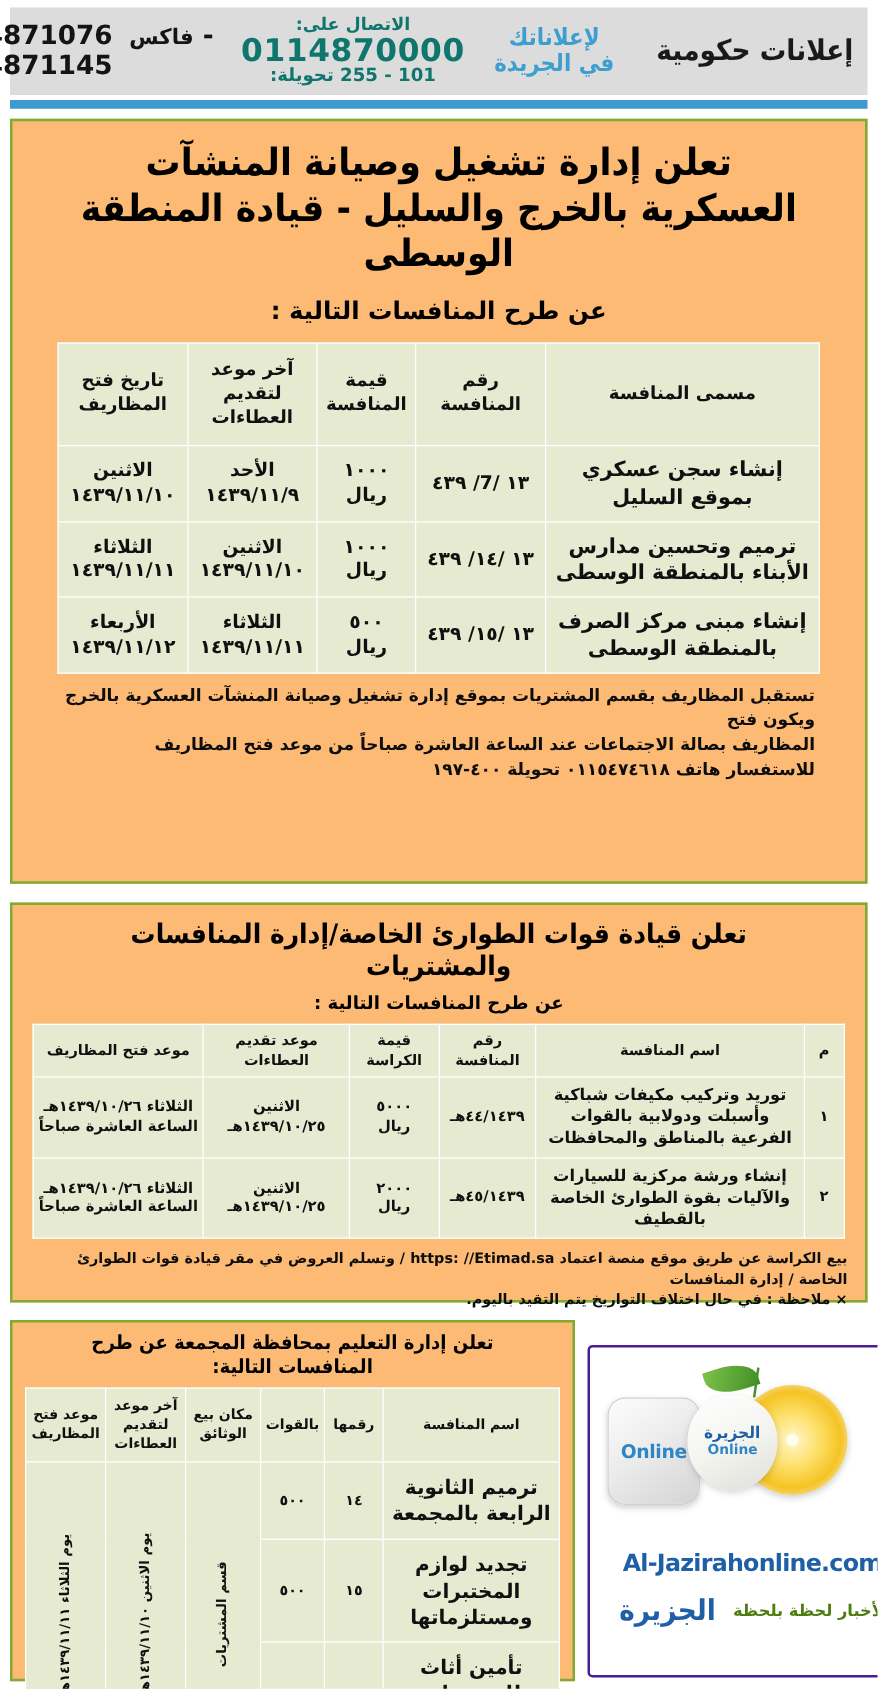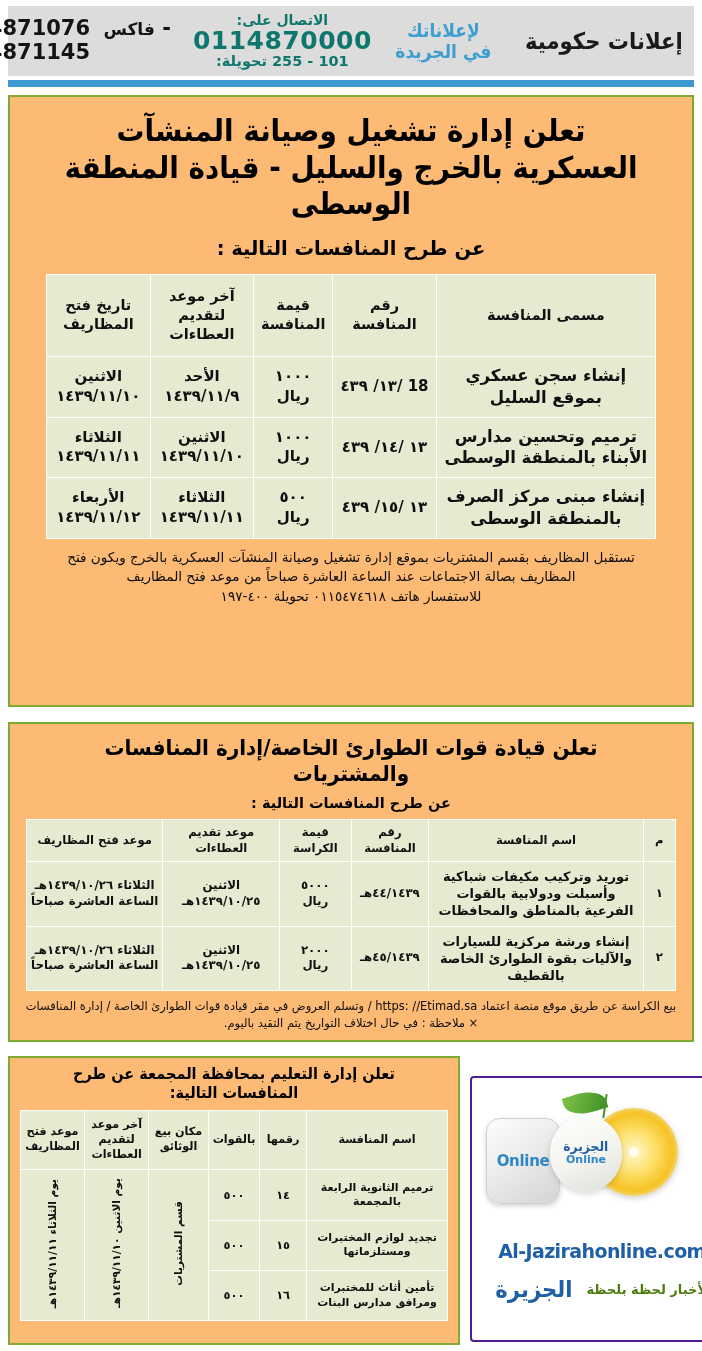--- a/index.html
+++ b/index.html
@@ -132,22 +132,22 @@
     color: #101010;
     font-weight: bold;
     text-align: center;
     vertical-align: middle;
     line-height: 1.32;
   }
   table.tbl th { background: #e5ead0; }
   table.tbl td.name-cell { text-align: center; }
 
   .note {
-    text-align: center;
-    font-weight: normal;
+    text-align: right;
+    font-weight: bold;
     color: #0d0d0d;
     line-height: 1.45;
   }
   .note .ltr { direction: ltr; unicode-bidi: embed; display: inline-block; }
 
   
   #sec1 { left: 8px; top: 95px; width: 686px; height: 612px; }
   #sec1 .ad-title { font-size: 30px; padding: 16px 18px 0 18px; letter-spacing: -0.6px; }
   #sec1 .ad-sub   { font-size: 19.5px; padding-top: 14px; }
   #sec1 .tbl-wrap { padding: 14px 36px 0 36px; }
@@ -165,21 +165,21 @@
   #sec2 table.tbl td { font-size: 11.8px; padding: 6px 2px; }
   #sec2 table.tbl td.name-cell { font-size: 13px; padding: 6px 5px; }
   #sec2 .note { font-size: 11.5px; padding: 7px 14px 0 14px; }
 
   
   #sec3 { left: 8px; top: 1056px; width: 452px; height: 289px; }
   #sec3 .ad-title { font-size: 15.6px; padding: 7px 8px 0 8px; letter-spacing: -0.3px; }
   #sec3 .tbl-wrap { padding: 7px 10px 8px 10px; }
   #sec3 table.tbl th { font-size: 11.2px; padding: 7px 2px; }
   #sec3 table.tbl td { font-size: 11.4px; padding: 8px 2px; }
-  #sec3 table.tbl td.name-cell { font-size: 11px; padding: 9px 5px; }
+  #sec3 table.tbl td.name-cell { font-size: 16px; padding: 9px 5px; }
   .vcell {
     background: #e5ead0;
   }
   .vcell .vtext {
     writing-mode: vertical-rl;
     text-orientation: mixed;
     transform: rotate(180deg);
     display: inline-block;
     white-space: nowrap;
     font-size: 10.6px;
@@ -347,21 +347,21 @@
             <th>مسمى المنافسة</th>
             <th>رقم المنافسة</th>
             <th>قيمة المنافسة</th>
             <th>آخر موعد لتقديم العطاءات</th>
             <th>تاريخ فتح المظاريف</th>
           </tr>
         </thead>
         <tbody>
           <tr>
             <td class="name-cell">إنشاء سجن عسكري بموقع السليل</td>
-            <td>18 /١٣/ ٤٣٩</td>
+            <td>١٣ /7/ ٤٣٩</td>
             <td>
               <div>١٠٠٠</div>
               <div>ريال</div>
             </td>
             <td>
               <div>الأحد</div>
               <div>١٤٣٩/١١/٩</div>
             </td>
             <td>
               <div>الاثنين</div>

